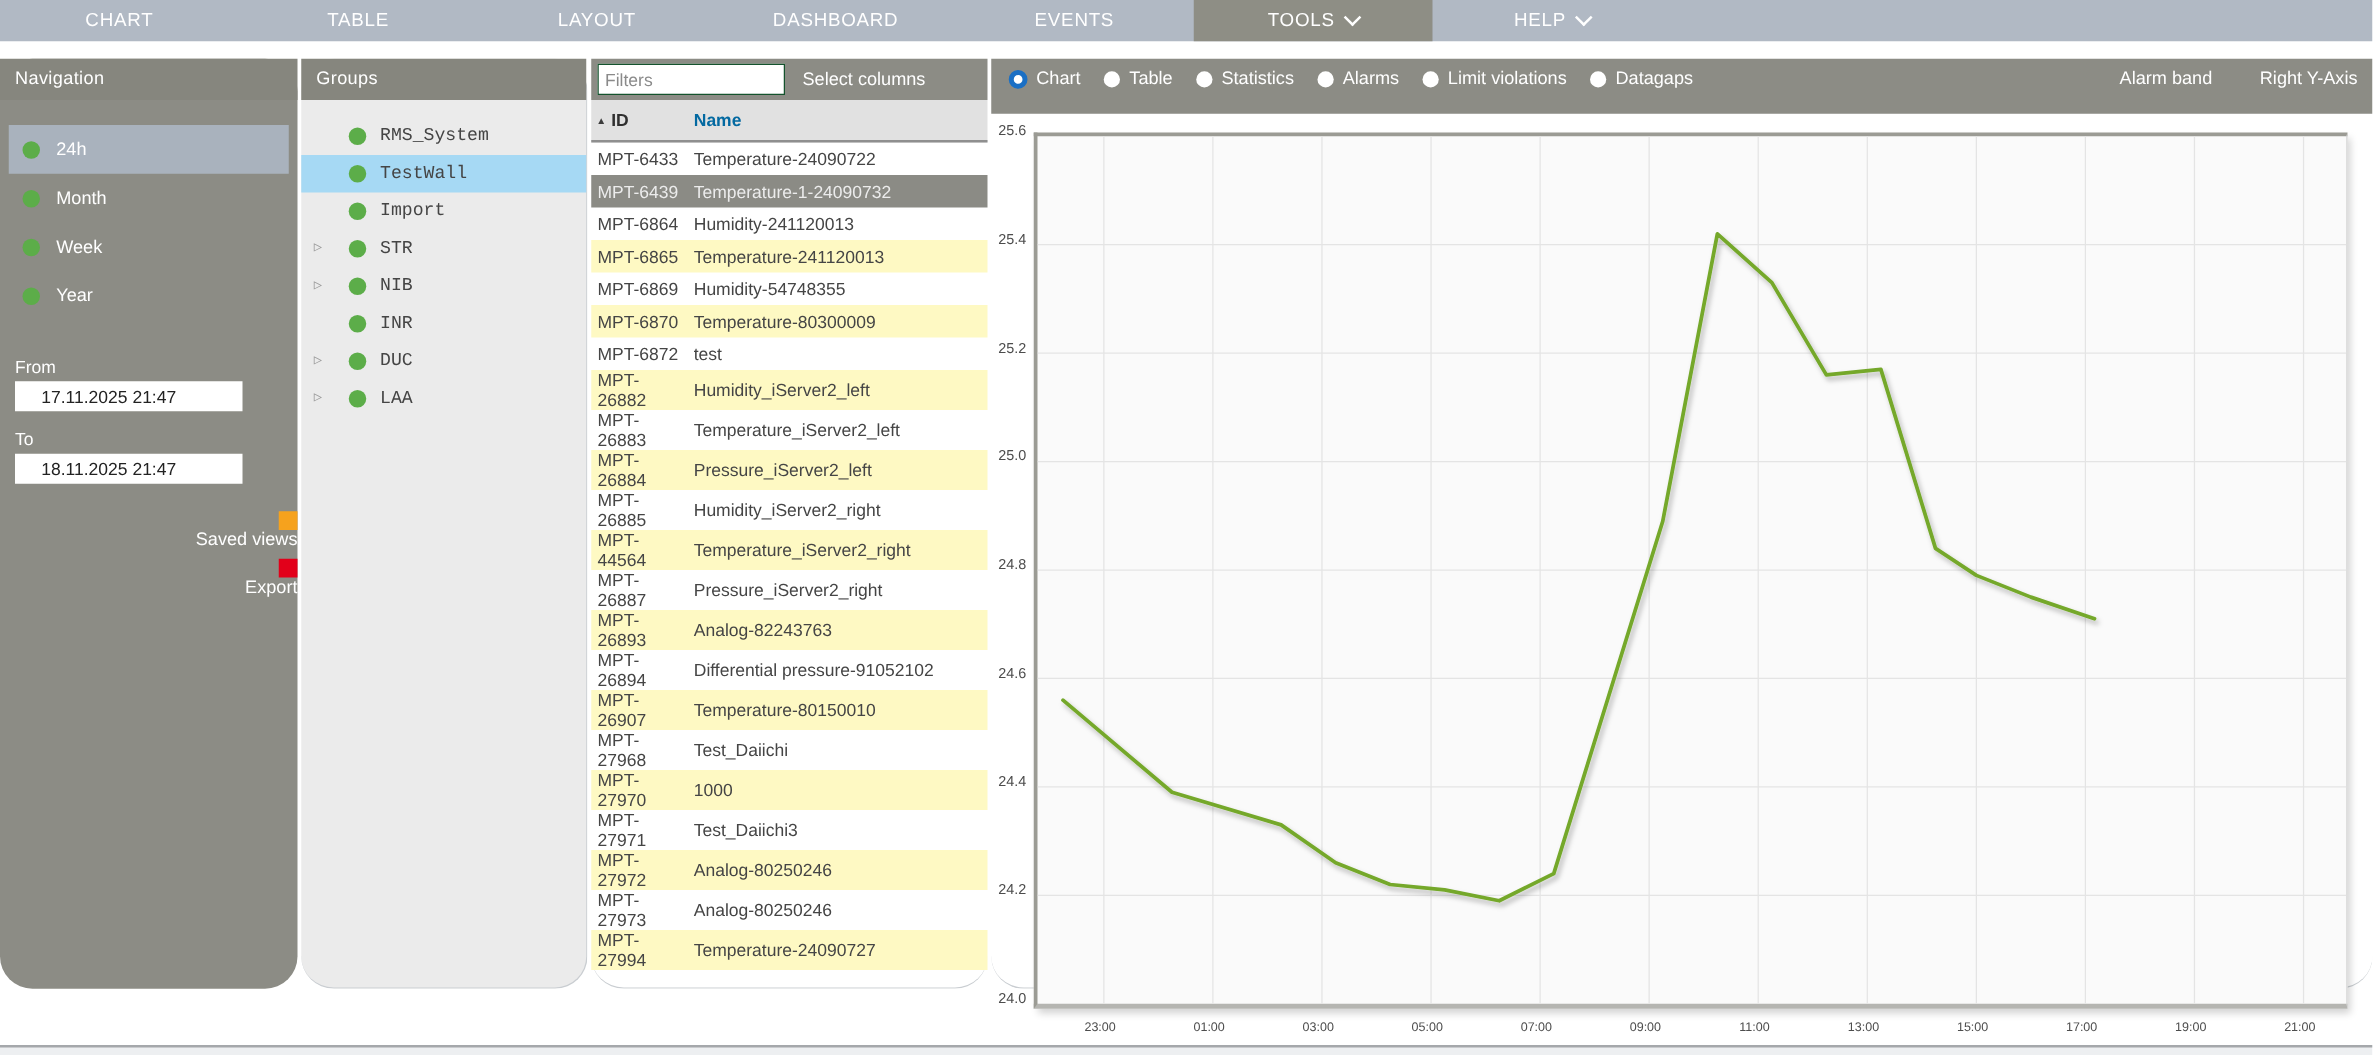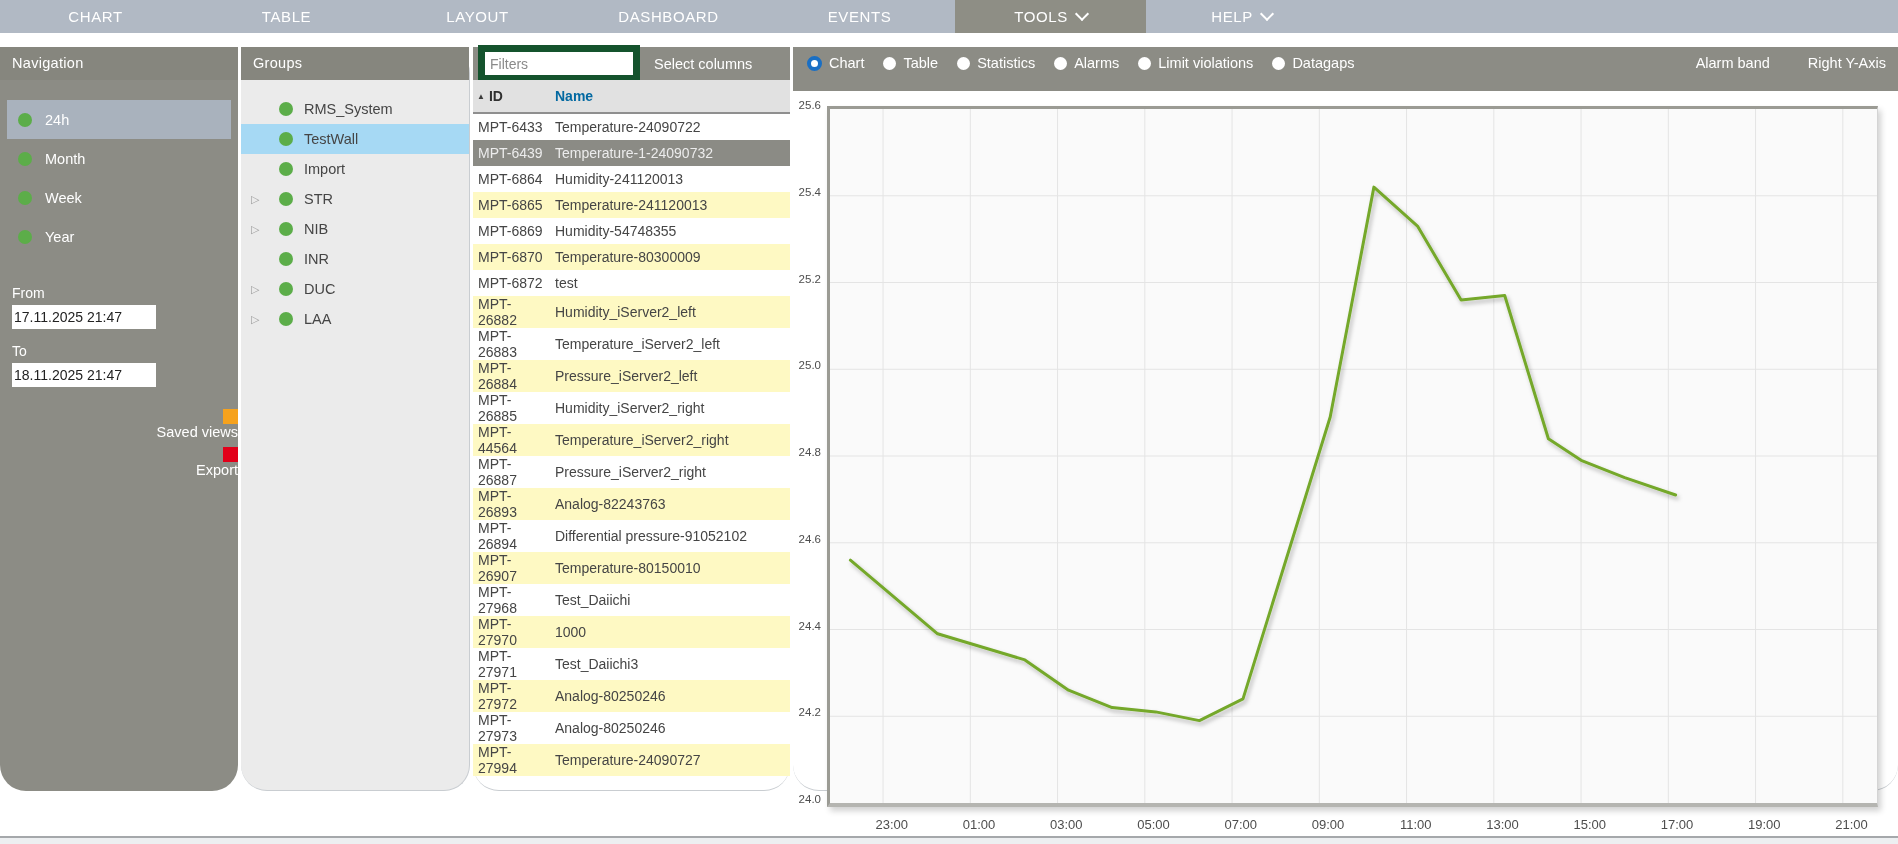--- a/index.html
+++ b/index.html
@@ -29,38 +29,38 @@
   #nav-panel{left:0;width:238px;background:#8c8c85;}
   .nav-range{height:39px;display:flex;align-items:center;margin:0 0;}
   .nav-range.selected{background:#a9b2bd;margin:0 7px;padding-left:-7px;}
   .nav-range .dot{margin-left:18px;}
   .nav-range.selected .dot{margin-left:11px;}
   .dot{width:14px;height:14px;border-radius:50%;background:#5cad49;flex:0 0 auto;}
   .nav-range .lbl{color:#fff;font-size:14.5px;margin-left:13px;font-weight:300;}
   .nav-label{color:#fff;font-size:14px;font-weight:300;margin:0 0 4px 12px;}
   .nav-input{
     display:block;width:140px;height:24px;margin-left:12px;border:none;background:#fff;
-    font-family:"Liberation Sans",sans-serif;font-size:14px;color:#222;padding:0 2px;outline:none;
+    font-family:"Liberation Sans",sans-serif;font-size:14px;color:#222;padding:0 21px;outline:none;
   }
   .nav-action{display:flex;align-items:flex-end;height:38px;flex-direction:column;}
   .nav-action .sq{width:15px;height:15px;margin-left:21px;flex:0 0 auto;}
   .nav-action .lbl{color:#fff;font-size:14.5px;margin-left:10px;font-weight:300;}
   
   #groups-panel{left:241px;width:229px;background:#ebebeb;border-bottom:1px solid #c9cdd1;border-right:1px solid #c9cdd1;box-sizing:border-box;}
   .group-body{padding-top:14px;}
-  .group-item{height:30px;display:flex;align-items:center;position:relative;}
+  .group-item{height:30px;display:flex;align-items:center;position:relative;font-family:Liberation Mono, monospace;}
   .group-item.selected{background:#a6d9f4;}
   .tri{position:absolute;left:10px;font-size:11px;color:#9b9b9b;line-height:30px;}
   .group-item .dot{margin-left:38px;width:14px;height:14px;}
   .group-item .lbl{color:#454545;font-size:14.5px;margin-left:11px;}
   
   #table-panel{left:473px;width:317px;background:#ffffff;border-bottom:1px solid #c9cdd1;box-sizing:border-box;}
   .filter-bar{height:33px;background:#8c8c85;display:flex;align-items:center;}
   .filter-input{
-    width:138px;height:23px;margin-left:5px;border:7px solid #14532d;background:#fff;
+    width:138px;height:23px;margin-left:5px;border:1px solid #14532d;background:#fff;
     font-family:"Liberation Sans",sans-serif;font-size:14px;color:#333;padding:0 5px;outline:none;
   }
   .filter-input::placeholder{color:#8a8a8a;}
   .select-columns{color:#fff;font-size:14.5px;margin-left:14px;font-weight:300;}
   .thead{height:34px;background:#e1e1e1;border-bottom:2px solid #8f8f8f;box-sizing:border-box;display:flex;align-items:center;}
   .sort-arrow{font-size:8px;color:#3c3c3c;margin-left:4px;}
   .th-id{font-size:14px;font-weight:bold;color:#303030;margin-left:4px;}
   .th-name{font-size:14px;font-weight:bold;color:#0369a1;position:absolute;left:82px;}
   .trow{display:flex;align-items:center;min-height:26px;position:relative;}
   .trow.alt{background:#fef9c3;}
@@ -77,21 +77,21 @@
   .radio-item .lbl{color:#fff;font-size:14.5px;margin-left:7px;font-weight:300;}
   .toolbar-right{margin-left:auto;display:flex;}
   .toolbar-btn{color:#fff;font-size:14.5px;font-weight:300;margin-left:38px;cursor:default;}
   .plot{
     position:absolute;left:34px;top:59px;width:1047px;height:694px;background:#fafafa;
     border-top:3px solid #9b9b94;border-left:3px solid #9b9b94;
     border-right:1px solid #d4d4d4;border-bottom:4px solid #b5b5b1;
     box-sizing:content-box;box-shadow:3px 4px 6px rgba(0,0,0,0.18);
   }
   .ylab{position:absolute;width:28px;text-align:right;font-size:11.5px;color:#4d4d4d;}
-  .xlab{position:absolute;width:56px;text-align:right;font-size:13px;color:#4d4d4d;top:770px;}
+  .xlab{position:absolute;width:56px;text-align:center;font-size:10px;color:#4d4d4d;top:770px;}
   
   .footer{position:absolute;left:0;top:836px;width:1898px;height:8px;background:#edeff1;border-top:2px solid #a5a8ab;}
 </style>
 </head>
 <body>
 
 <div class="topbar" id="topbar">
     <div class="menu-item">
       <span>CHART</span>
     </div>

